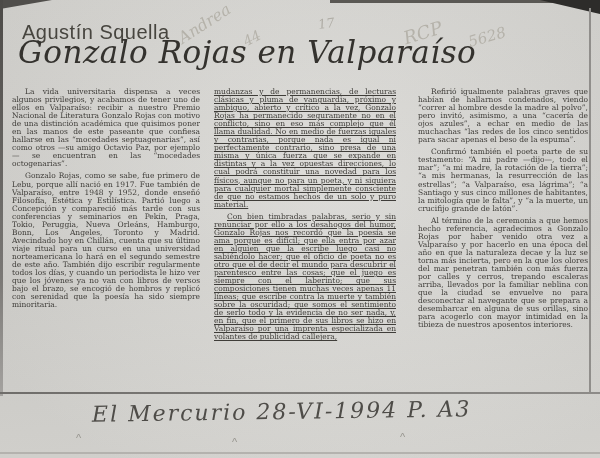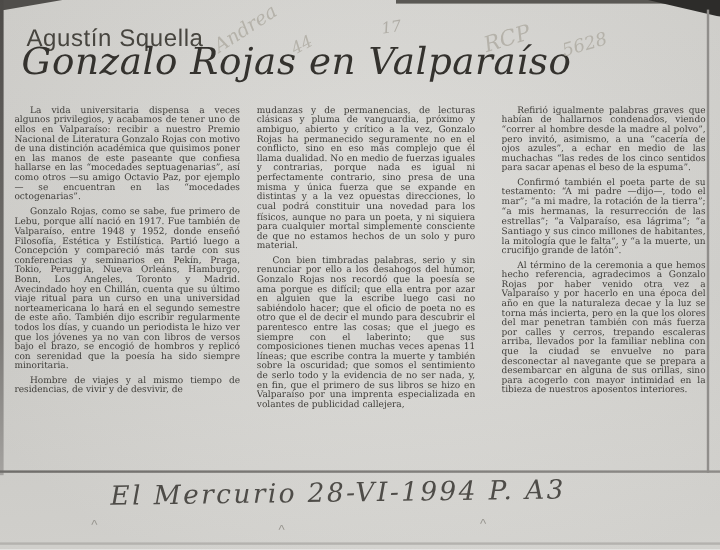--- a/index.html
+++ b/index.html
@@ -32,21 +32,21 @@
   .pencil-17{left:318px;top:16px;font-size:13px;transform:rotate(-8deg);color:#aaa79f;}
   .pencil-rcp{left:403px;top:22px;font-size:18px;transform:rotate(-17deg);}
   .pencil-code{left:468px;top:28px;font-size:15px;transform:rotate(-16deg);}
 
   
   .col{position:absolute;top:88px;height:302px;overflow:hidden;
        font-size:7.5px;line-height:8.05px;color:#3f3d39;text-align:justify;}
   .col p{margin:0 0 4px 0;text-indent:13px;}
   .col p.cont{text-indent:0;}
   .col-1{left:12px;width:188px;}
-  .col-2{left:214px;width:182px;}
+  .col-2{left:214px;width:182px;text-decoration:underline;}
   .col-3{left:418px;width:170px;}
 
   
   .cite{left:92px;top:399px;font-family:"DejaVu Serif",serif;font-style:italic;
         font-size:22px;color:#4e4c48;letter-spacing:2px;transform:rotate(-0.8deg);white-space:nowrap;}
   .caret{font-family:"Liberation Sans",sans-serif;font-size:11px;color:#97958f;}
   .caret-1{left:76px;top:432px;}
   .caret-2{left:232px;top:436px;}
   .caret-3{left:400px;top:431px;}
 </style>
@@ -66,21 +66,20 @@
 
 <div class="abs pencil pencil-name">Andrea</div>
 <div class="abs pencil pencil-num">44</div>
 <div class="abs pencil pencil-17">17</div>
 <div class="abs pencil pencil-rcp">RCP</div>
 <div class="abs pencil pencil-code">5628</div>
 
 <div class="col col-1">
   <p>La vida universitaria dispensa a veces algunos privilegios, y acabamos de tener uno de ellos en Valparaíso: recibir a nuestro Premio Nacional de Literatura Gonzalo Rojas con motivo de una distinción académica que quisimos poner en las manos de este paseante que confiesa hallarse en las “mocedades septuagenarias”, así como otros —su amigo Octavio Paz, por ejemplo— se encuentran en las “mocedades octogenarias”.</p>
   <p>Gonzalo Rojas, como se sabe, fue primero de Lebu, porque allí nació en 1917. Fue también de Valparaíso, entre 1948 y 1952, donde enseñó Filosofía, Estética y Estilística. Partió luego a Concepción y compareció más tarde con sus conferencias y seminarios en Pekín, Praga, Tokio, Peruggia, Nueva Orleáns, Hamburgo, Bonn, Los Angeles, Toronto y Madrid. Avecindado hoy en Chillán, cuenta que su último viaje ritual para un curso en una universidad norteamericana lo hará en el segundo semestre de este año. También dijo escribir regularmente todos los días, y cuando un periodista le hizo ver que los jóvenes ya no van con libros de versos bajo el brazo, se encogió de hombros y replicó con serenidad que la poesía ha sido siempre minoritaria.</p>
-  <p>Hombre de viajes y al mismo tiempo de residencias, de vivir y de desvivir, de</p>
 </div>
 <div class="col col-2">
   <p class="cont">mudanzas y de permanencias, de lecturas clásicas y pluma de vanguardia, próximo y ambiguo, abierto y crítico a la vez, Gonzalo Rojas ha permanecido seguramente no en el conflicto, sino en eso más complejo que él llama dualidad. No en medio de fuerzas iguales y contrarias, porque nada es igual ni perfectamente contrario, sino presa de una misma y única fuerza que se expande en distintas y a la vez opuestas direcciones, lo cual podrá constituir una novedad para los físicos, aunque no para un poeta, y ni siquiera para cualquier mortal simplemente consciente de que no estamos hechos de un solo y puro material.</p>
   <p>Con bien timbradas palabras, serio y sin renunciar por ello a los desahogos del humor, Gonzalo Rojas nos recordó que la poesía se ama porque es difícil; que ella entra por azar en alguien que la escribe luego casi no sabiéndolo hacer; que el oficio de poeta no es otro que el de decir el mundo para descubrir el parentesco entre las cosas; que el juego es siempre con el laberinto; que sus composiciones tienen muchas veces apenas 11 líneas; que escribe contra la muerte y también sobre la oscuridad; que somos el sentimiento de serlo todo y la evidencia de no ser nada, y, en fin, que el primero de sus libros se hizo en Valparaíso por una imprenta especializada en volantes de publicidad callejera,</p>
 </div>
 <div class="col col-3">
   <p>Refirió igualmente palabras graves que habían de hallarnos condenados, viendo “correr al hombre desde la madre al polvo”, pero invitó, asimismo, a una “cacería de ojos azules”, a echar en medio de las muchachas “las redes de los cinco sentidos para sacar apenas el beso de la espuma”.</p>
   <p>Confirmó también el poeta parte de su testamento: “A mi padre —dijo—, todo el mar”; “a mi madre, la rotación de la tierra”; “a mis hermanas, la resurrección de las estrellas”; “a Valparaíso, esa lágrima”; “a Santiago y sus cinco millones de habitantes, la mitología que le falta”, y “a la muerte, un crucifijo grande de latón”.</p>
   <p>Al término de la ceremonia a que hemos hecho referencia, agradecimos a Gonzalo Rojas por haber venido otra vez a Valparaíso y por hacerlo en una época del año en que la naturaleza decae y la luz se torna más incierta, pero en la que los olores del mar penetran también con más fuerza por calles y cerros, trepando escaleras arriba, llevados por la familiar neblina con que la ciudad se envuelve no para desconectar al navegante que se prepara a desembarcar en alguna de sus orillas, sino para acogerlo con mayor intimidad en la tibieza de nuestros aposentos interiores.</p>
 </div>

